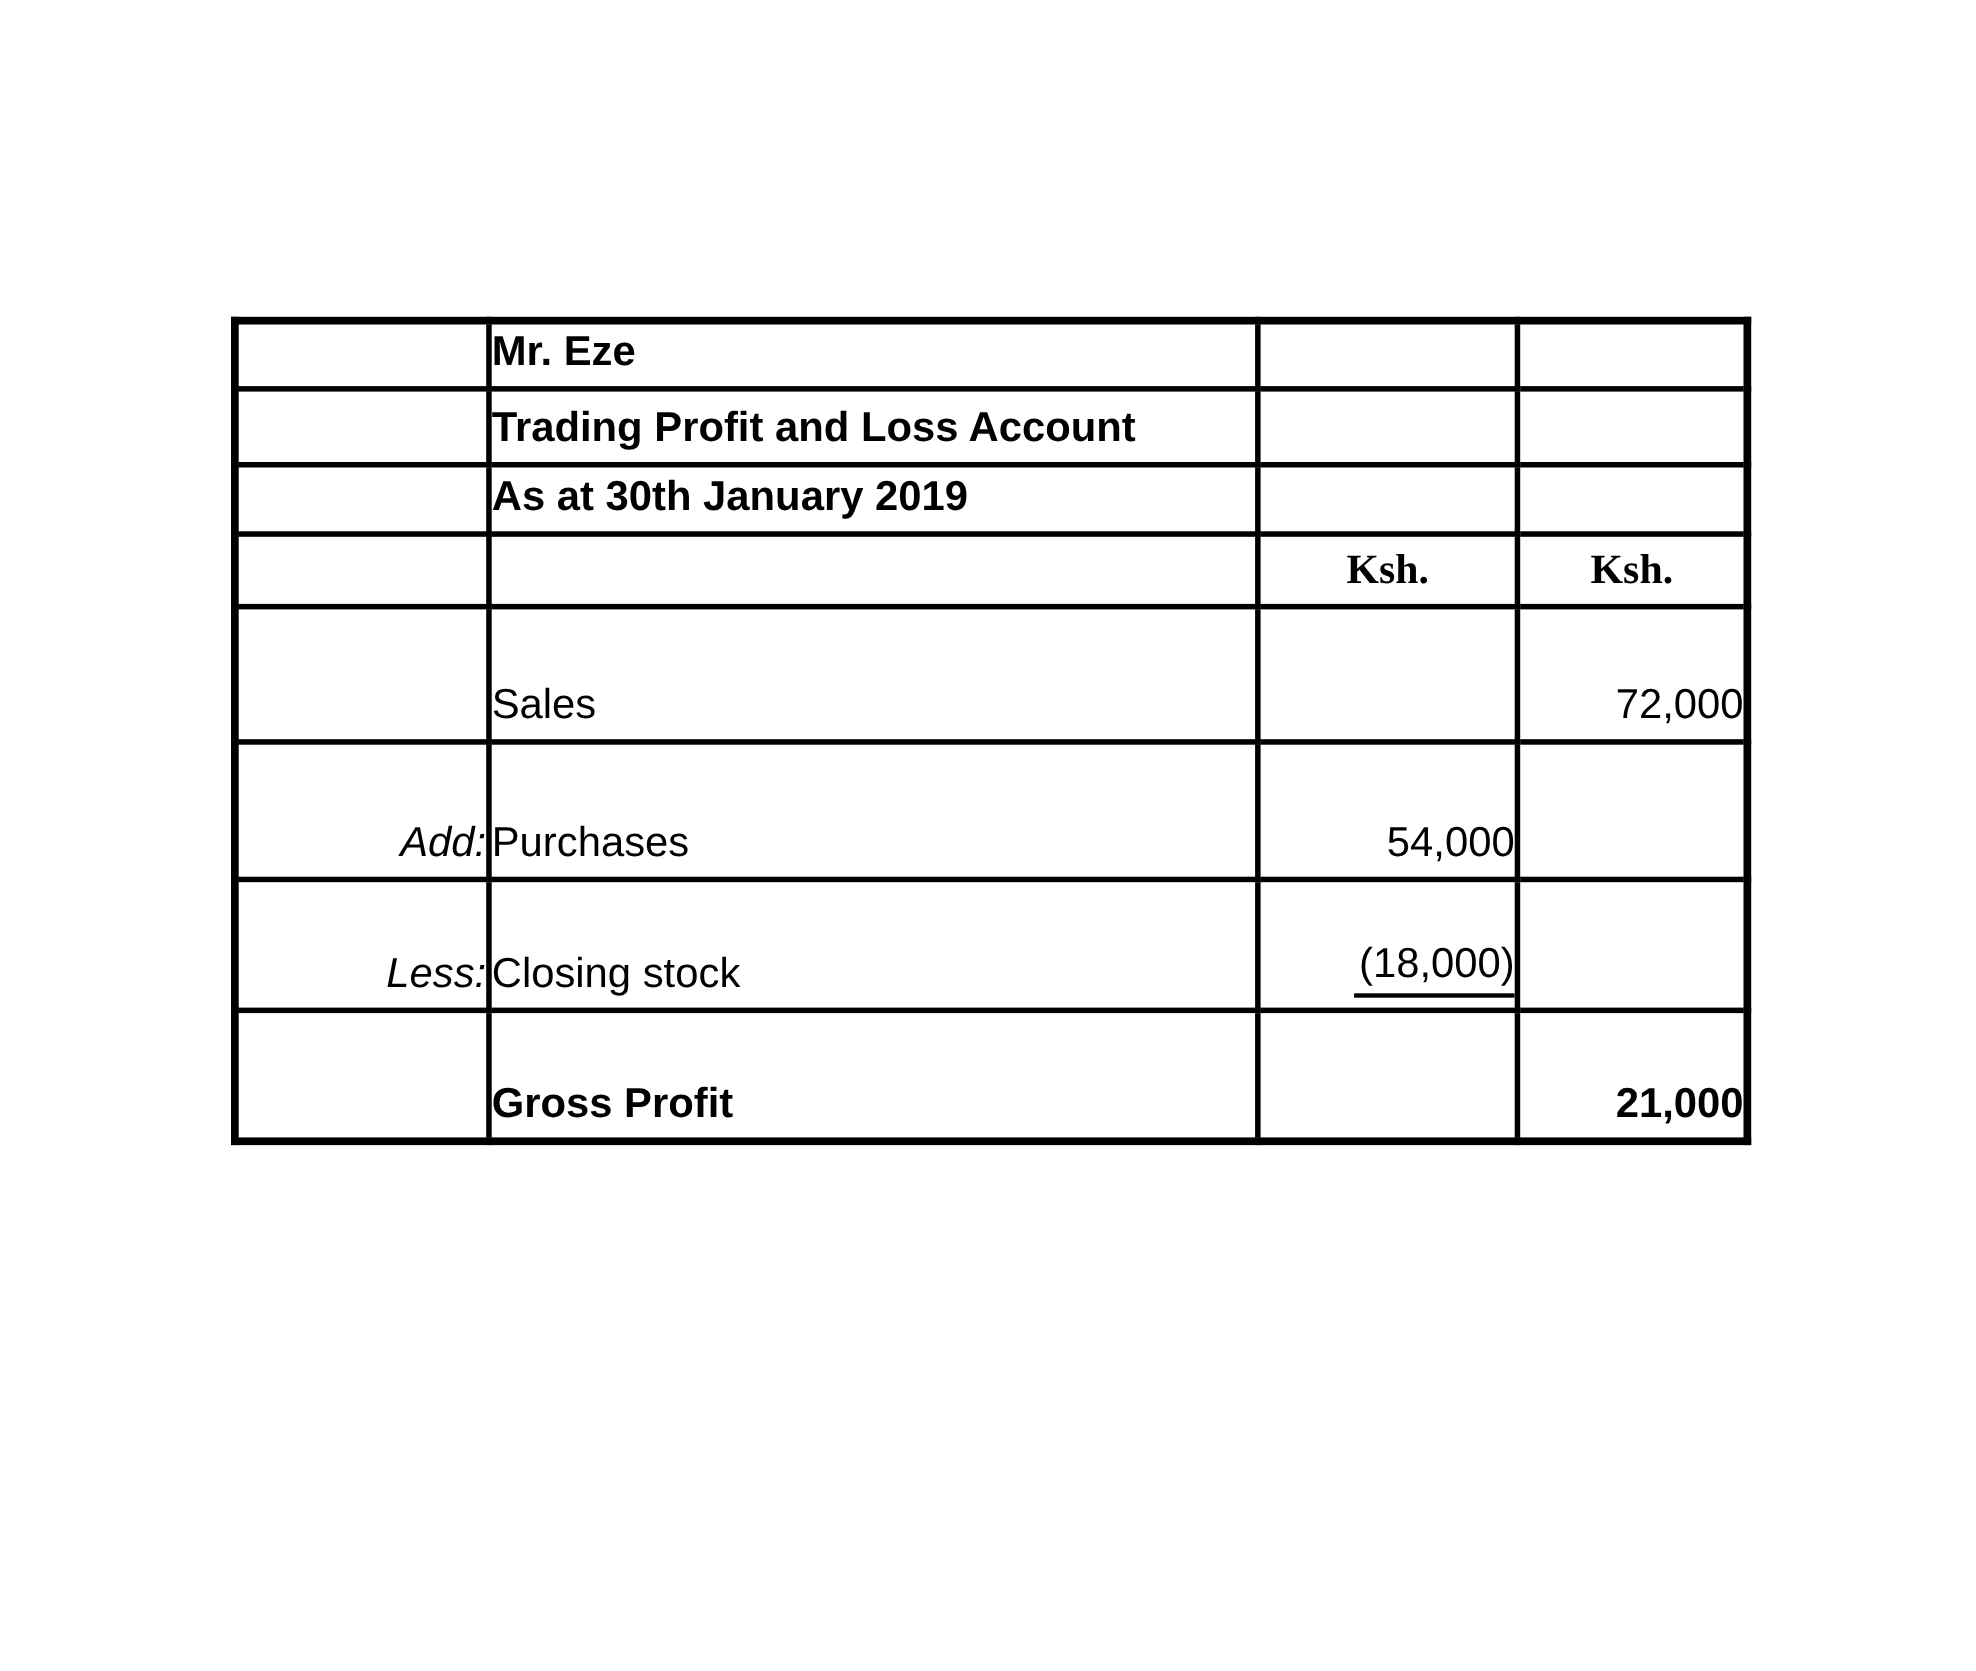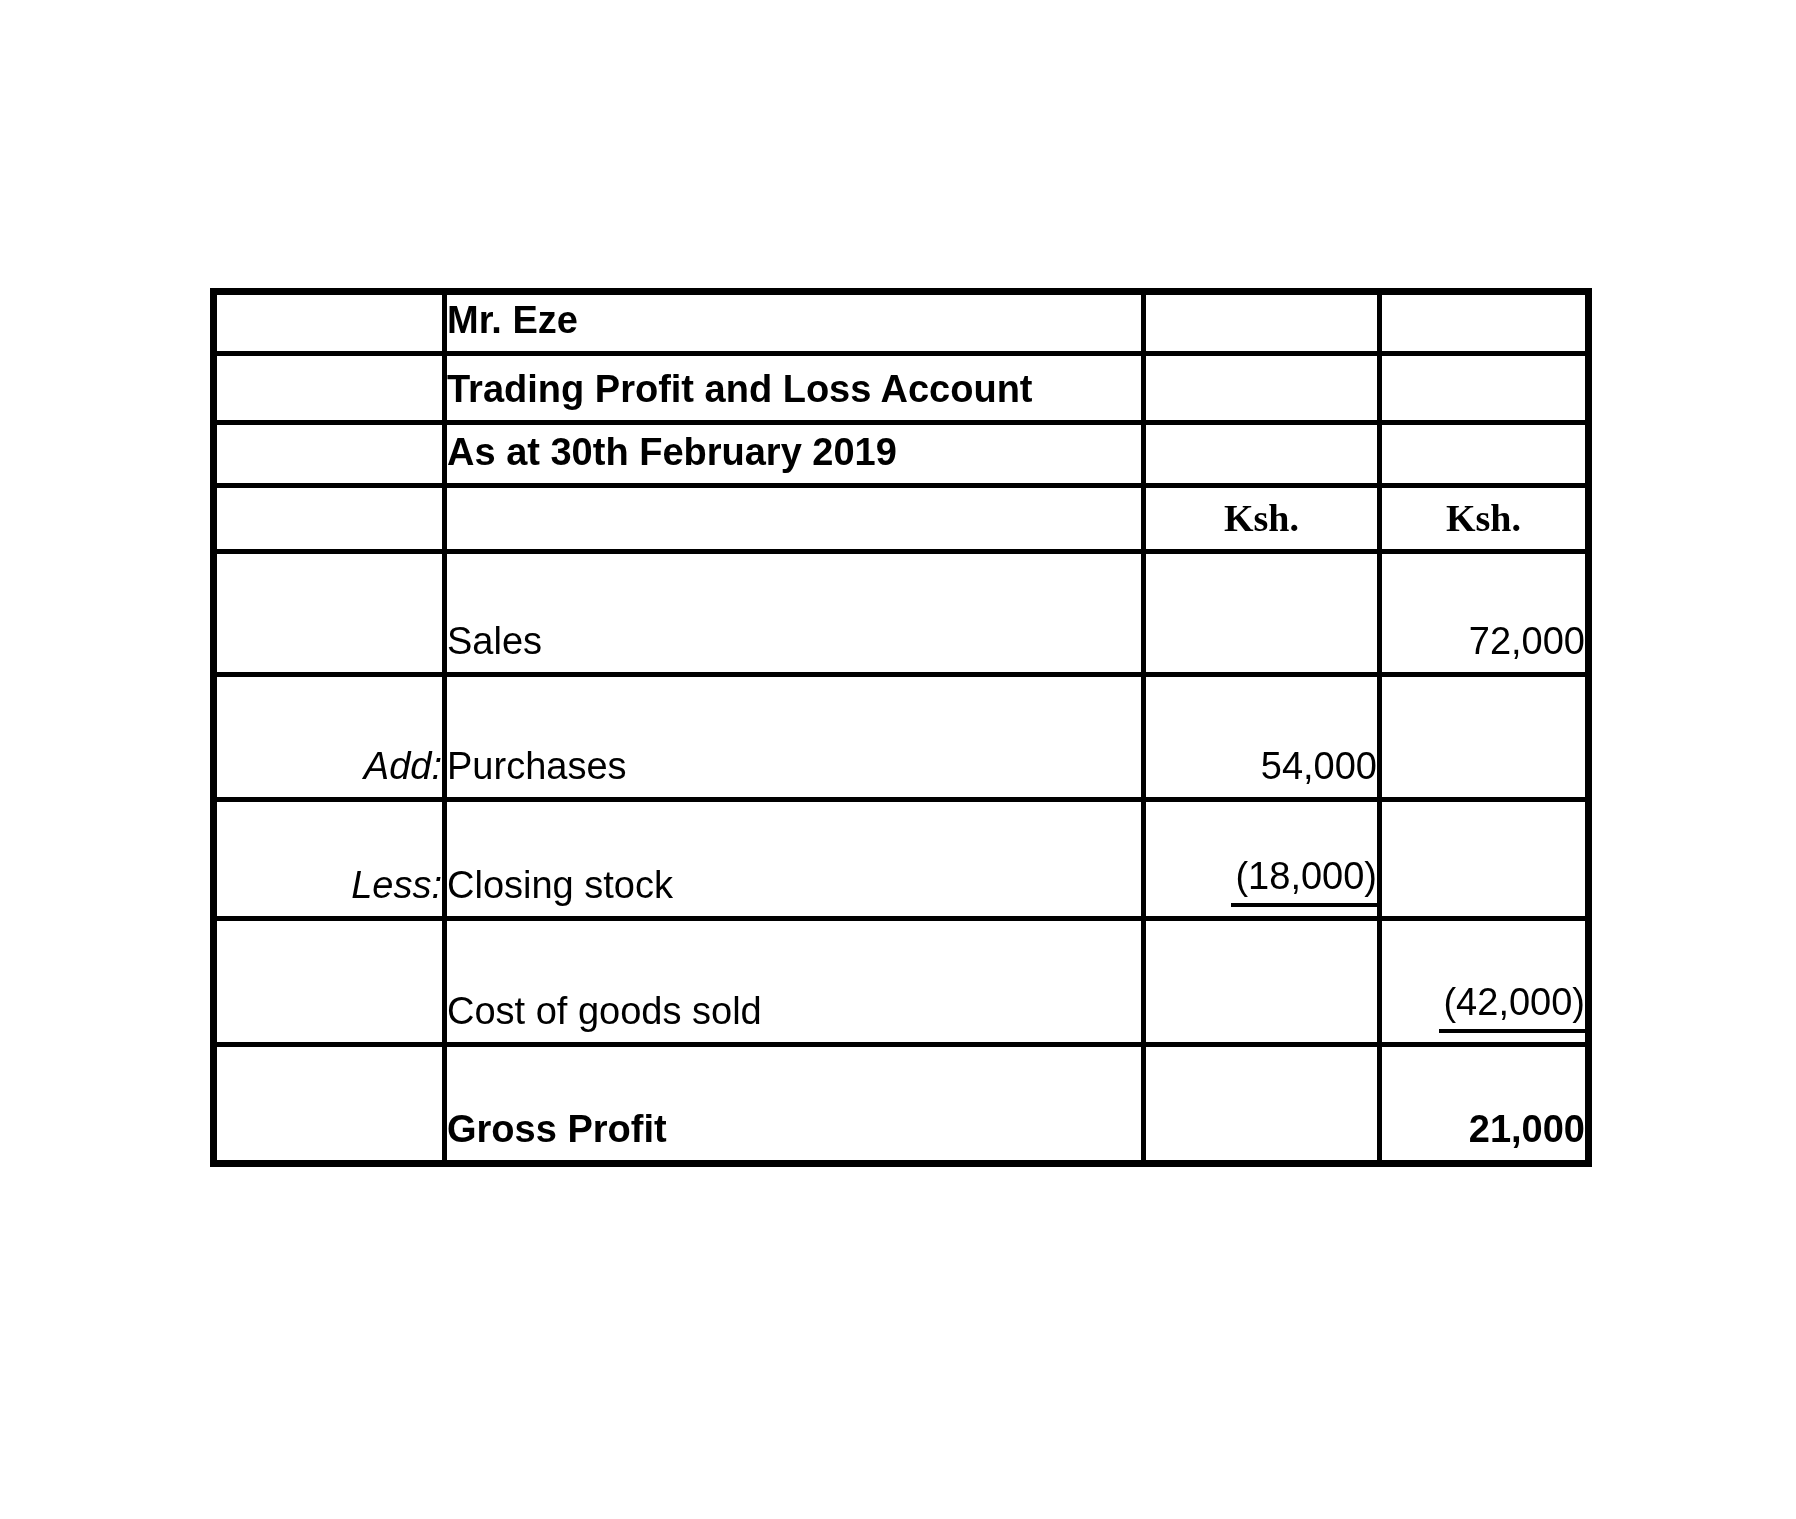--- a/index.html
+++ b/index.html
@@ -71,21 +71,21 @@
 
     <tr style="height:69px">
       <td></td>
       <td class="label bold">Trading Profit and Loss Account</td>
       <td></td>
       <td></td>
     </tr>
 
     <tr style="height:63px">
       <td></td>
-      <td class="label bold">As at 30th February 2019</td>
+      <td class="label bold">As at 30th January 2019</td>
       <td></td>
       <td></td>
     </tr>
 
     <tr style="height:66px">
       <td></td>
       <td></td>
       <td class="hdr">Ksh.</td>
       <td class="hdr">Ksh.</td>
     </tr>
@@ -107,28 +107,20 @@
 
     <tr style="height:119px">
       <td class="prefix">Less:</td>
       <td class="label">Closing stock</td>
       <td class="num u-cell">
         <span class="underlined">(18,000)</span>
       </td>
       <td></td>
     </tr>
 
-    <tr style="height:126px">
-      <td></td>
-      <td class="label">Cost of goods sold</td>
-      <td></td>
-      <td class="num u-cell">
-        <span class="underlined">(42,000)</span>
-      </td>
-    </tr>
 
     <tr style="height:119px">
       <td></td>
       <td class="label bold">Gross Profit</td>
       <td></td>
       <td class="num bold">21,000</td>
     </tr>
 
   </tbody>
     </table>

